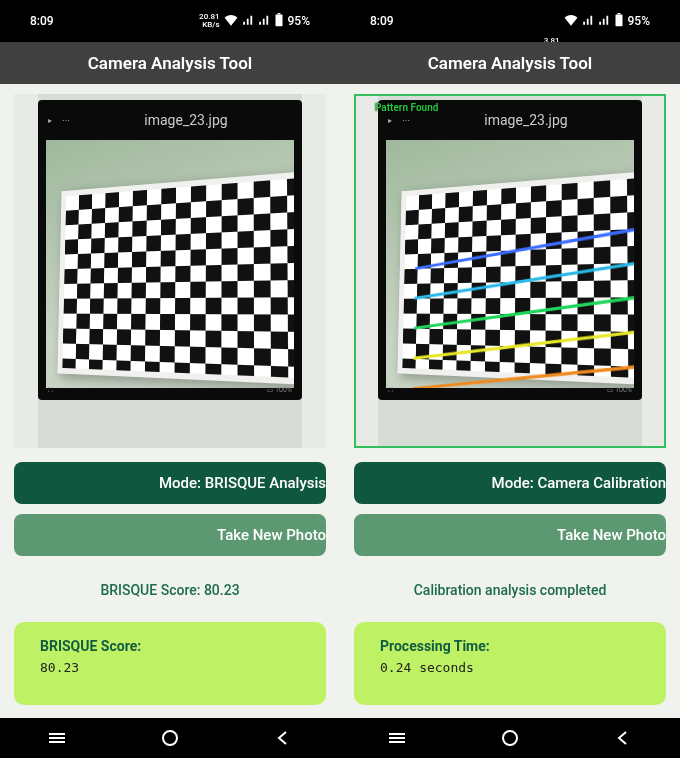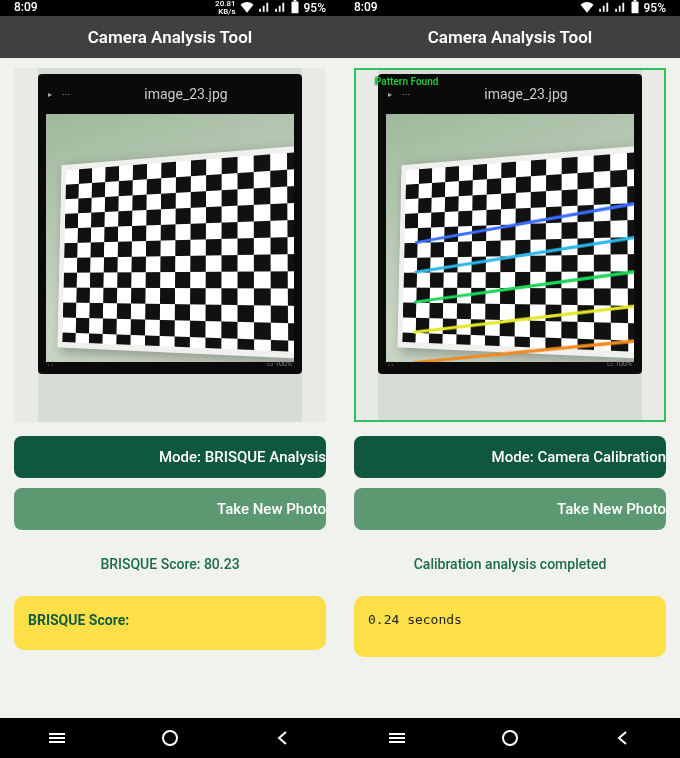--- a/index.html
+++ b/index.html
@@ -12,25 +12,26 @@
   overflow: hidden;
 }
 .phone {
   width: 340px;
   height: 758px;
   display: flex;
   flex-direction: column;
   position: relative;
 }
 .status-bar {
-  height: 16px;
+  height: 42px;
   background: #000;
   display: flex;
+  align-items: center;
   justify-content: space-between;
-  padding: 0 14px;
+  padding: 0 30px;
   color: #fff;
   font-size: 12px;
   font-weight: 500;
 }
 .status-right {
   display: flex;
   align-items: center;
   gap: 4px;
 }
 .status-right .kbs {
@@ -92,23 +93,23 @@
 .btn-dark { background: #10573F; }
 .btn-light { background: #5C9872; }
 .status-text {
   text-align: center;
   color: #1d6b4f;
   font-size: 14px;
   font-weight: 500;
   margin: 16px 0 24px;
 }
 .info-card {
-  background: #fde047;
+  background: #bef264;
   border-radius: 10px;
-  padding: 16px 14px;
+  padding: 16px 26px;
 }
 .info-label {
   color: #135c42;
   font-weight: 700;
   font-size: 14px;
   margin-bottom: 6px;
 }
 .info-value {
   font-family: monospace;
   font-size: 13px;
@@ -246,20 +247,21 @@
     </div>
     <div class="btn btn-dark">
       <span>Mode: BRISQUE Analysis</span>
     </div>
     <div class="btn btn-light">
       <span>Take New Photo</span>
     </div>
     <div class="status-text">BRISQUE Score: 80.23</div>
     <div class="info-card">
       <div class="info-label">BRISQUE Score:</div>
+      <div class="info-value">80.23</div>
     </div>
   </div>
   <div class="nav-bar">
     <div class="nav-btn">
         <svg width="20" height="14">
           <line x1="2" y1="3" x2="18" y2="3" stroke="#fff" stroke-width="2"></line>
           <line x1="2" y1="7" x2="18" y2="7" stroke="#fff" stroke-width="2"></line>
           <line x1="2" y1="11" x2="18" y2="11" stroke="#fff" stroke-width="2"></line>
         </svg>
       </div>
@@ -332,20 +334,21 @@
       </div>
     </div>
     <div class="btn btn-dark">
       <span>Mode: Camera Calibration</span>
     </div>
     <div class="btn btn-light">
       <span>Take New Photo</span>
     </div>
     <div class="status-text">Calibration analysis completed</div>
     <div class="info-card">
+      <div class="info-label">Processing Time:</div>
       <div class="info-value">0.24 seconds</div>
     </div>
   </div>
   <div class="nav-bar">
     <div class="nav-btn">
         <svg width="20" height="14">
           <line x1="2" y1="3" x2="18" y2="3" stroke="#fff" stroke-width="2"></line>
           <line x1="2" y1="7" x2="18" y2="7" stroke="#fff" stroke-width="2"></line>
           <line x1="2" y1="11" x2="18" y2="11" stroke="#fff" stroke-width="2"></line>
         </svg>

